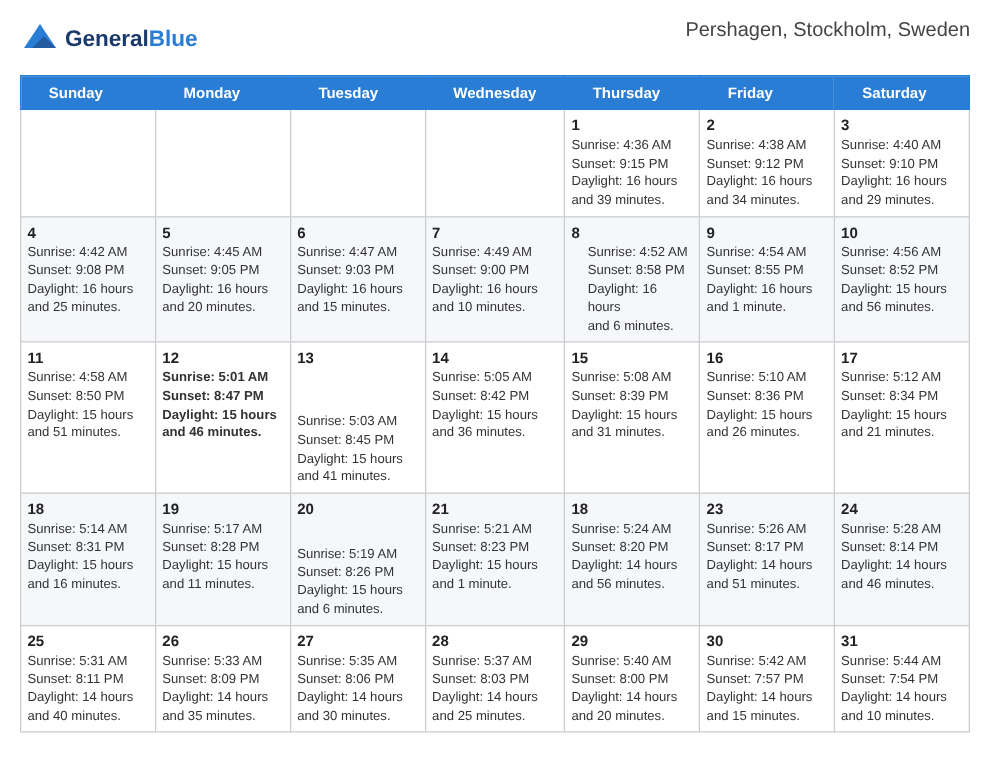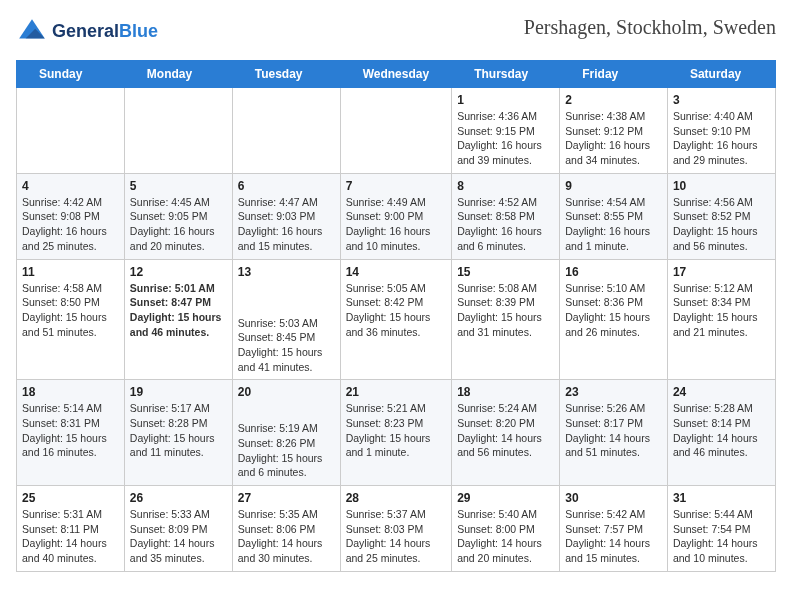--- a/index.html
+++ b/index.html
@@ -37,23 +37,22 @@
     }
     .title-block {
       text-align: right;
     }
     .calendar-title {
       font-size: 36px;
       font-weight: normal;
       color: #222;
     }
     .calendar-subtitle {
-      font-size: 20px;
+      font-size: 16px;
       color: #444;
-      font-family: Liberation Serif, serif;
     }
     table {
       width: 100%;
       border-collapse: collapse;
       font-size: 11px;
     }
     thead tr th {
       background: #2a7dd4;
       color: #fff;
       text-align: left;
@@ -172,21 +171,21 @@
         </td>
         <td>
           <span class="day-num">7</span>
           <div class="day-info" style="white-space: pre-line;">Sunrise: 4:49 AM
 Sunset: 9:00 PM
 Daylight: 16 hours
 and 10 minutes.</div>
         </td>
         <td>
           <span class="day-num">8</span>
-          <div class="day-info" style="white-space: pre-line;">Sunrise: 4:52 AM
+          <div class="day-info" style="white-space: pre-line; margin-left: 13px;">Sunrise: 4:52 AM
 Sunset: 8:58 PM
 Daylight: 16 hours
 and 6 minutes.</div>
         </td>
         <td>
           <span class="day-num">9</span>
           <div class="day-info" style="white-space: pre-line;">Sunrise: 4:54 AM
 Sunset: 8:55 PM
 Daylight: 16 hours
 and 1 minute.</div>

